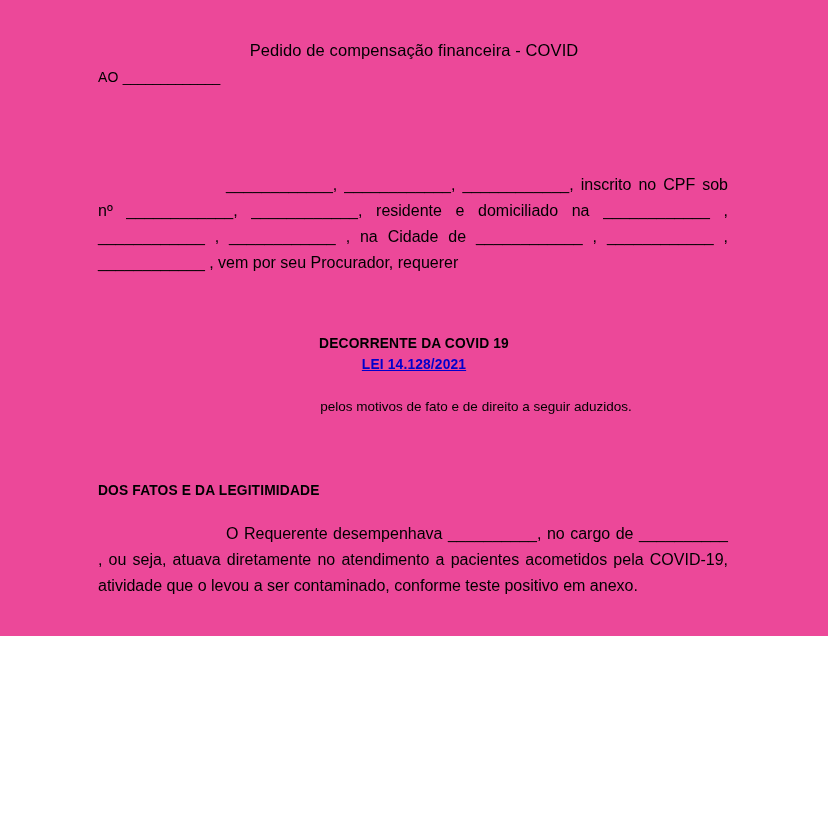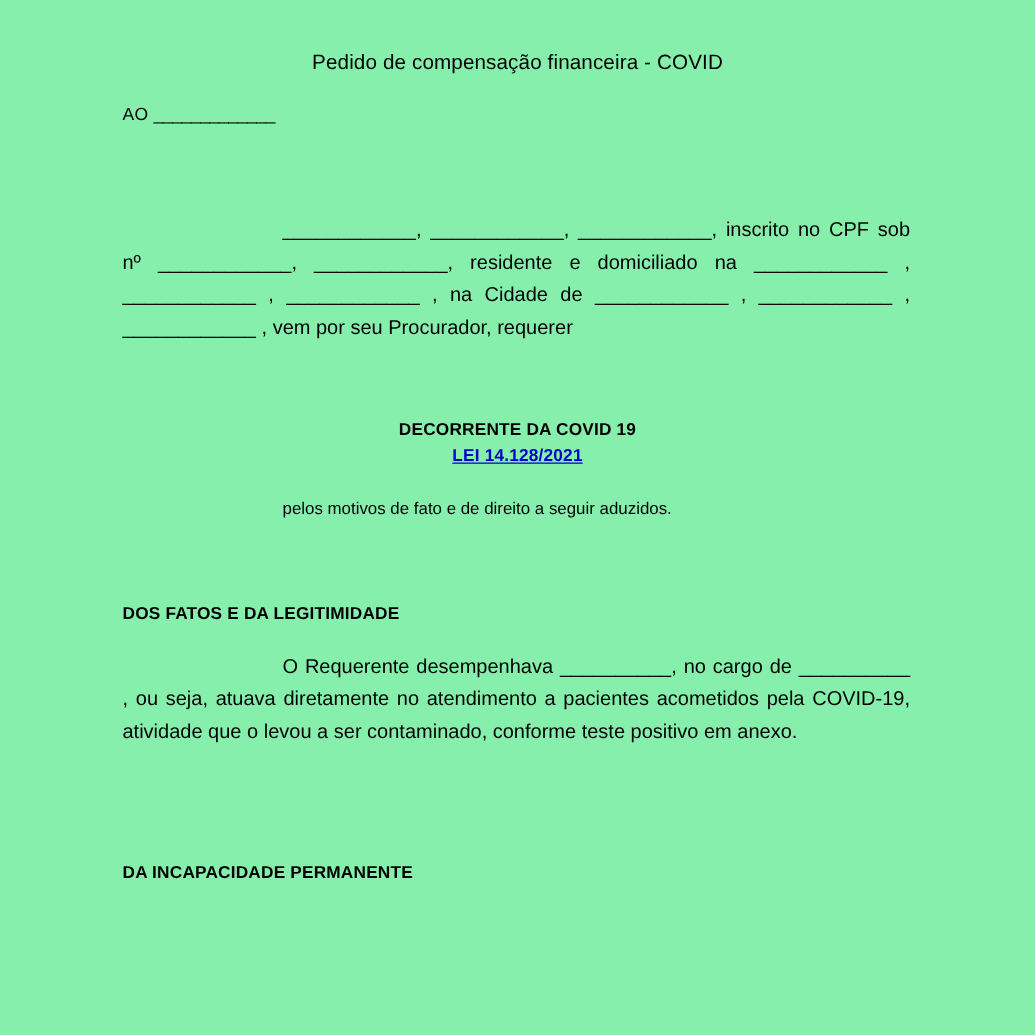--- a/index.html
+++ b/index.html
@@ -3,22 +3,22 @@
 <meta charset="utf-8">
 <style>
   html, body {
     margin: 0;
     padding: 0;
     background: #ffffff;
   }
   .page {
     position: relative;
     width: 828px;
-    height: 828px;
-    background: #86efac;
+    height: 636px;
+    background: #ec4899;
     font-family: "Liberation Sans", sans-serif;
     color: #000000;
     overflow: hidden;
   }
 
   
   .doc-title {
     position: absolute;
     top: 40px;
     left: 0;
@@ -33,21 +33,21 @@
   
   .blk {
     position: absolute;
     font-size: 13.5px;
     line-height: 26px;
     color: #000;
   }
 
   .ao-line {
     left: 98px;
-    top: 78px;
+    top: 64px;
     font-size: 14px;
     letter-spacing: 0.2px;
   }
   .ao-line .blank {
     letter-spacing: -0.3px;
   }
 
   
   .para-just {
     left: 98px;
@@ -63,21 +63,21 @@
 
   .p-qualific {
     top: 172px;
     text-indent: 128px;
   }
 
   .p-motivos {
     top: 394px;
     left: 226px;
     width: 500px;
-    text-align: left;
+    text-align: center;
   }
 
   
   .center-bold {
     position: absolute;
     left: 0;
     width: 828px;
     text-align: center;
     font-weight: bold;
     font-size: 13.8px;

